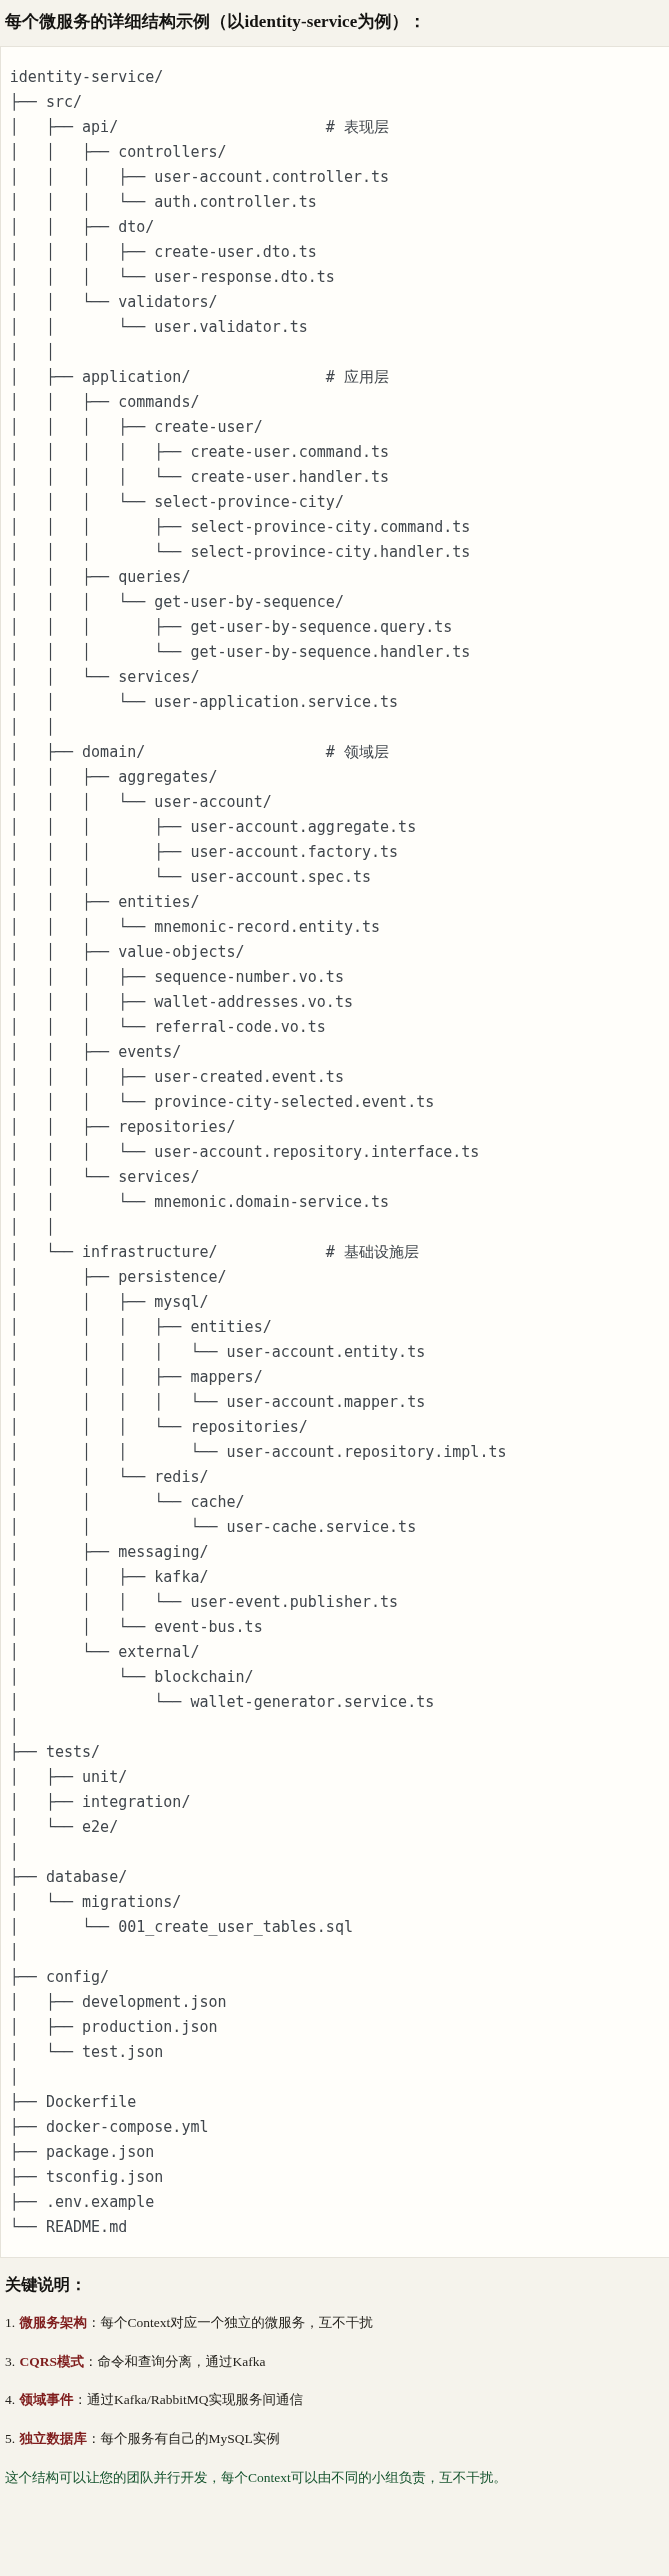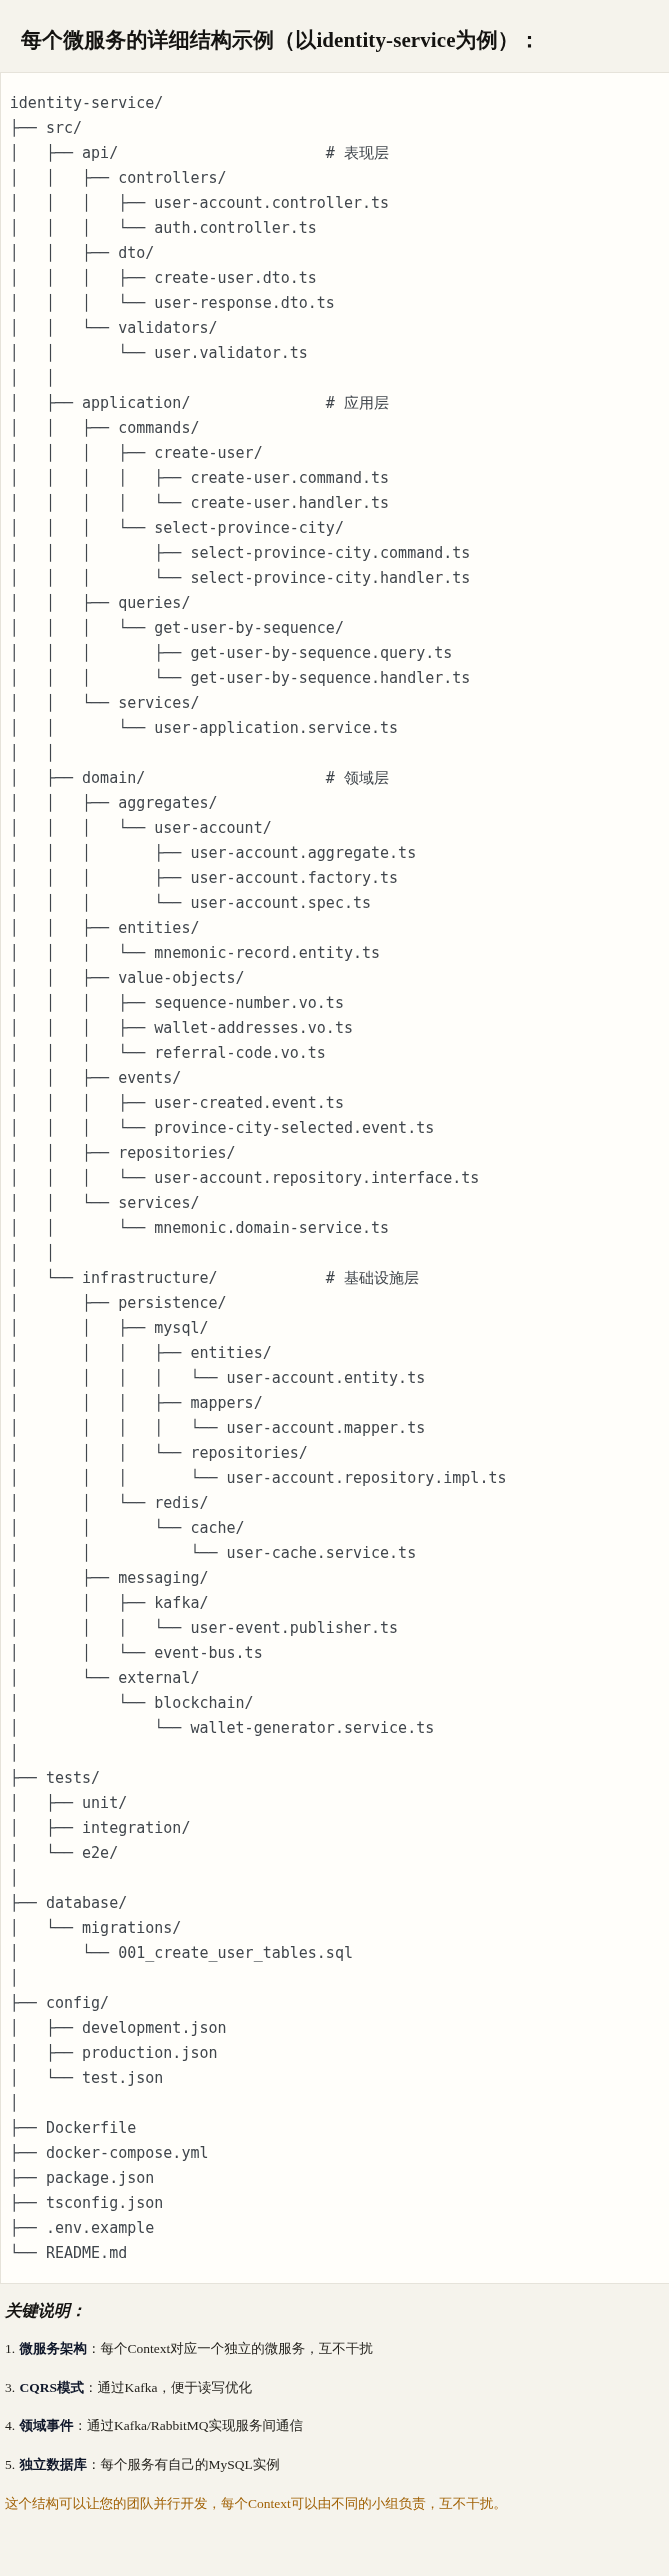--- a/index.html
+++ b/index.html
@@ -10,23 +10,23 @@
     overflow: hidden;
     background: #F5F3EC;
     font-family: "Liberation Serif", "DejaVu Serif", serif;
     color: #211F1C;
   }
   .page {
     padding-top: 8.8px;
     width: 669px;
   }
   .page-title {
-    margin: 16px;
+    margin: 0;
     padding: 0 5px;
-    font-size: 21px;
+    font-size: 17px;
     line-height: 1.5;
     font-weight: 700;
     color: #141311;
     letter-spacing: 0.1px;
   }
   .code-block {
     margin-top: 12px;
     box-sizing: border-box;
     width: 688px;            
     background: #FFFEFA;
@@ -46,46 +46,45 @@
   }
   .notes {
     padding: 0 5px;
   }
   .notes-heading {
     margin: 16.3px 0 0 0;
     font-size: 16.3px;
     line-height: 1.4;
     font-weight: 700;
     color: #141311;
-    font-style: italic;
   }
   .notes-list {
     margin: 16.3px 0 0 0;
     padding: 0;
     list-style: none;
   }
   .note-item {
     font-size: 13.5px;
     line-height: 1.46;
     margin: 0 0 19px 0;
     color: #26241F;
   }
   .note-number {
     display: inline-block;
     margin-right: 4.4px;
   }
   .note-term {
     font-weight: 700;
-    color: #0f172a;
+    color: #7f1d1d;
   }
   .footer-note {
     margin: 15px 0 0 0;
     font-size: 13.5px;
     line-height: 1.5;
-    color: #a16207;
+    color: #14532d;
   }
 </style>
 </head>
 <body>
 
 <div class="page">
 
   <h1 class="page-title">每个微服务的详细结构示例（以identity-service为例）：</h1>
 
   <div class="code-block">
@@ -180,21 +179,21 @@
 
   <div class="notes">
     <h2 class="notes-heading">关键说明：</h2>
 
     <ol class="notes-list">
 
     <li class="note-item">
         <span class="note-number">1.</span><span class="note-term">微服务架构</span><span class="note-sep">：</span><span class="note-desc">每个Context对应一个独立的微服务，互不干扰</span>
       </li>
         <li class="note-item">
-        <span class="note-number">3.</span><span class="note-term">CQRS模式</span><span class="note-sep">：</span><span class="note-desc">通过Kafka，便于读写优化</span>
+        <span class="note-number">3.</span><span class="note-term">CQRS模式</span><span class="note-sep">：</span><span class="note-desc">命令和查询分离，通过Kafka</span>
       </li>
         <li class="note-item">
         <span class="note-number">4.</span><span class="note-term">领域事件</span><span class="note-sep">：</span><span class="note-desc">通过Kafka/RabbitMQ实现服务间通信</span>
       </li>
         <li class="note-item">
         <span class="note-number">5.</span><span class="note-term">独立数据库</span><span class="note-sep">：</span><span class="note-desc">每个服务有自己的MySQL实例</span>
       </li>
       </ol>
 
     <p class="footer-note">这个结构可以让您的团队并行开发，每个Context可以由不同的小组负责，互不干扰。</p>

